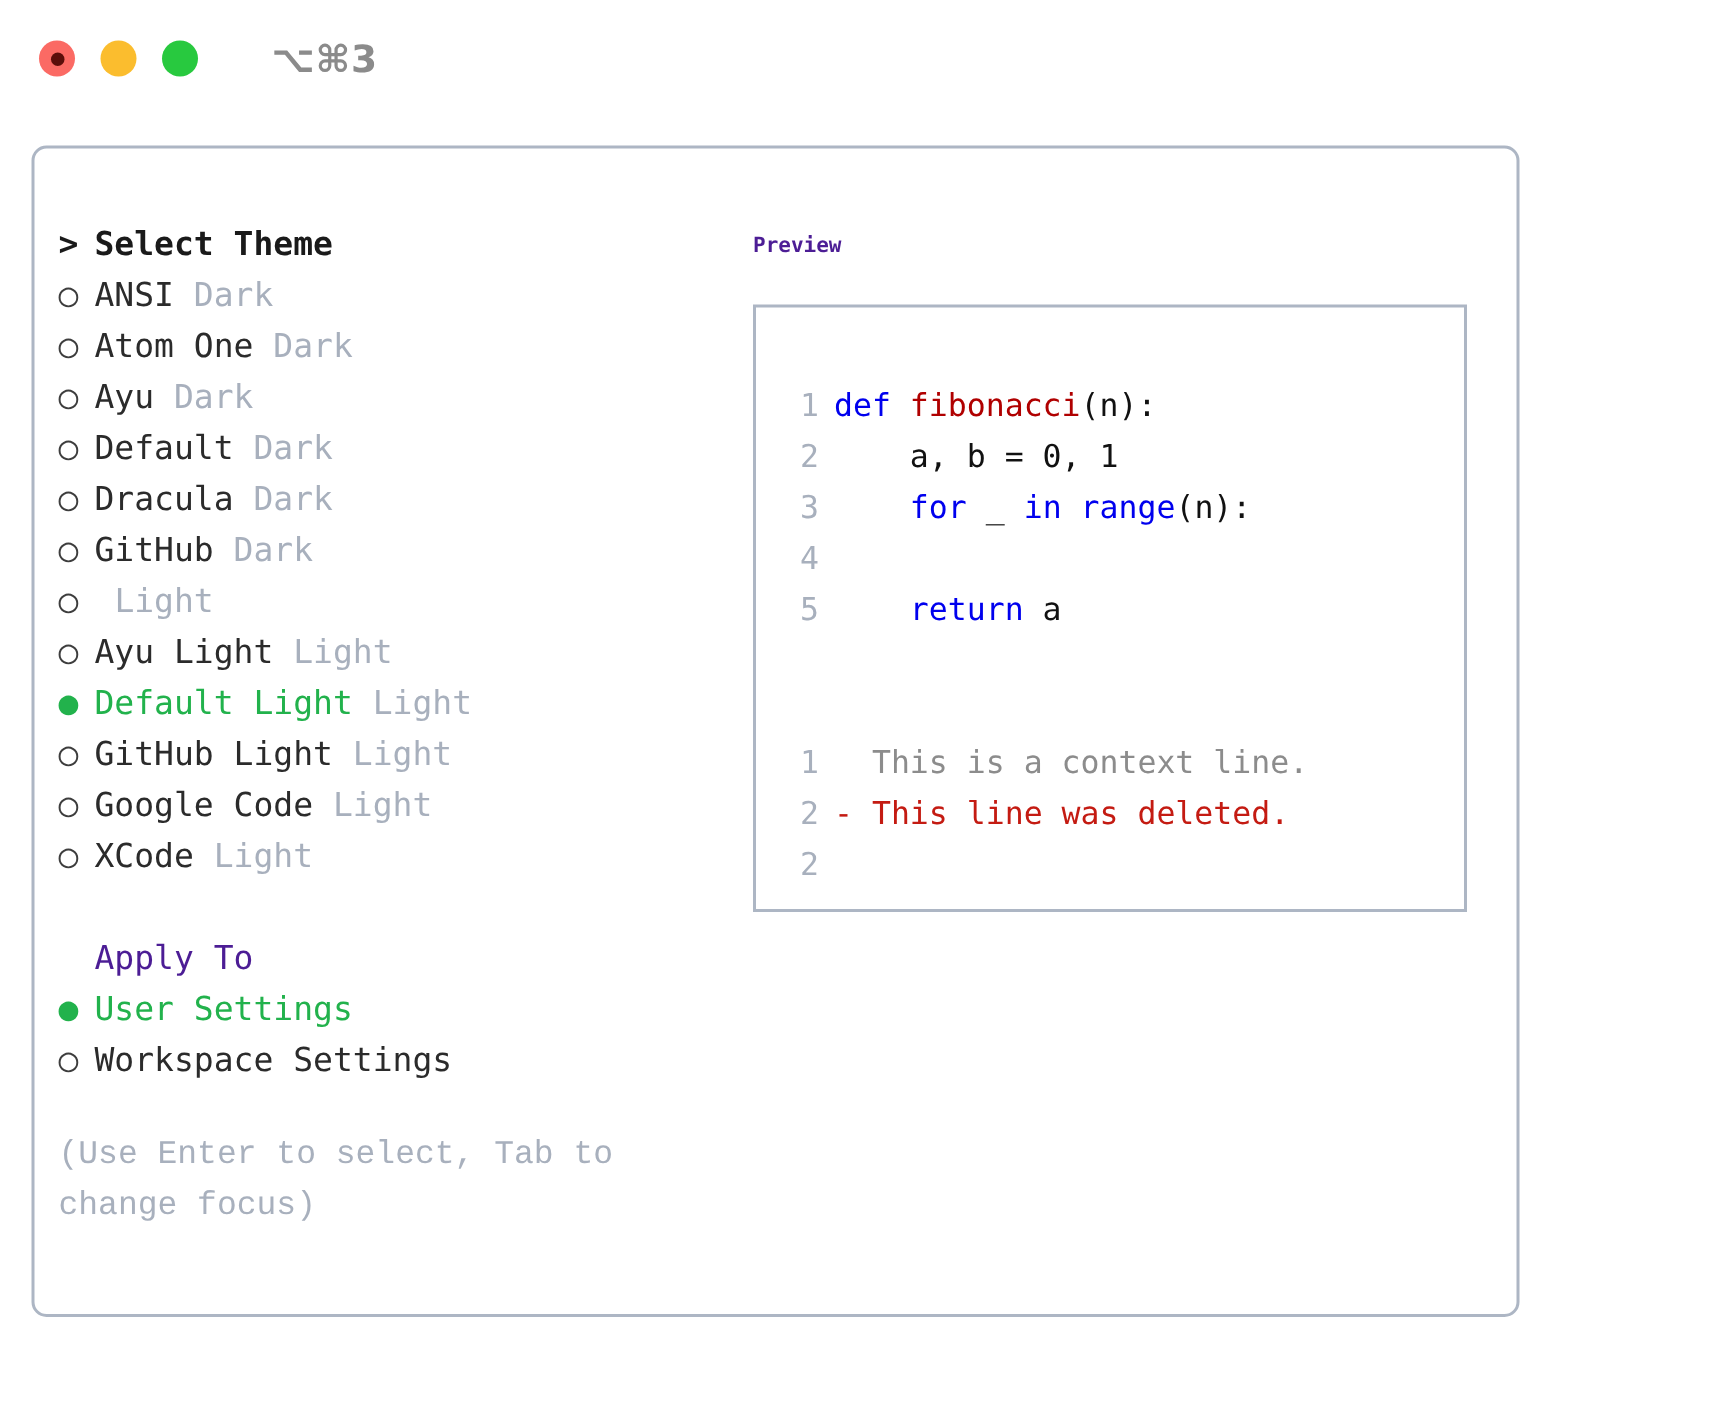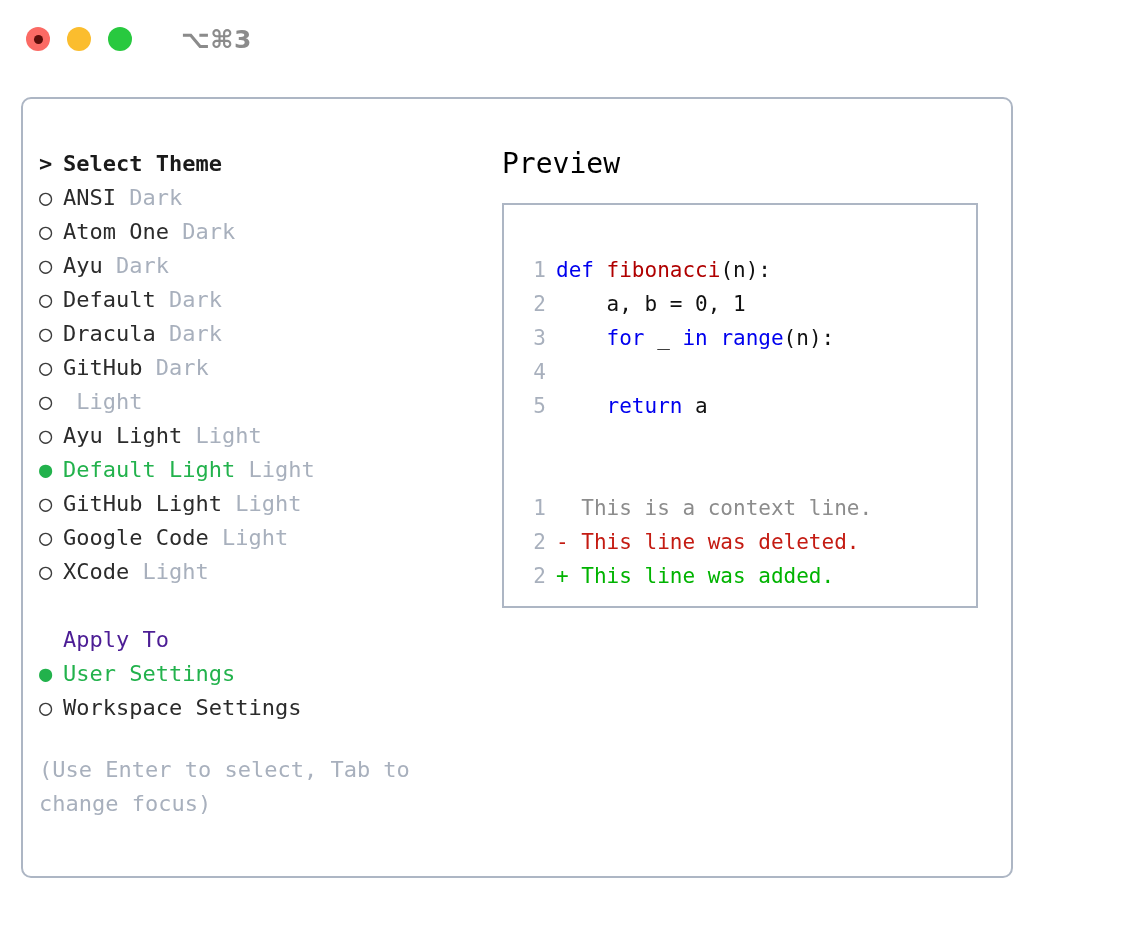--- a/index.html
+++ b/index.html
@@ -132,33 +132,34 @@
 
   .spacer-row { height: 34px; }
 
   .hint {
     margin-top: 28px;
     font-size: 22px;
     color: #a8b0bd;
     line-height: 34px;
     width: 400px;
     white-space: pre-wrap;
+    font-family: Liberation Mono, monospace;
   }
 
   
   .right-col {
     position: absolute;
     left: 479px;
     top: 48px;
     width: 490px;
   }
   .preview-label {
-    font-size: 28px;
-    font-weight: normal;
-    color: #000000;
+    font-size: 14px;
+    font-weight: bold;
+    color: #4c1d95;
     line-height: 34px;
     height: 34px;
   }
   .preview-box {
     margin-top: 22px;
     width: 476px;
     height: 405px;
     border: 2px solid #adb6c4;
     box-sizing: border-box;
     background: #ffffff;
@@ -293,21 +294,21 @@
           <div class="blank-line"></div>
           <div class="blank-line"></div>
 
           <div class="code-line">
             <span class="lineno">1</span><span class="code-body tok-ctx">  This is a context line.</span>
           </div>
           <div class="code-line">
             <span class="lineno">2</span><span class="code-body tok-del">- This line was deleted.</span>
           </div>
           <div class="code-line">
-            <span class="lineno">2</span><span class="code-body tok-add">+ This line was added.</span>
+            <span class="lineno">2</span>
           </div>
 
         </div>
       </div>
 
     </div>
   </div>
 </div>
 
 </body></html>

